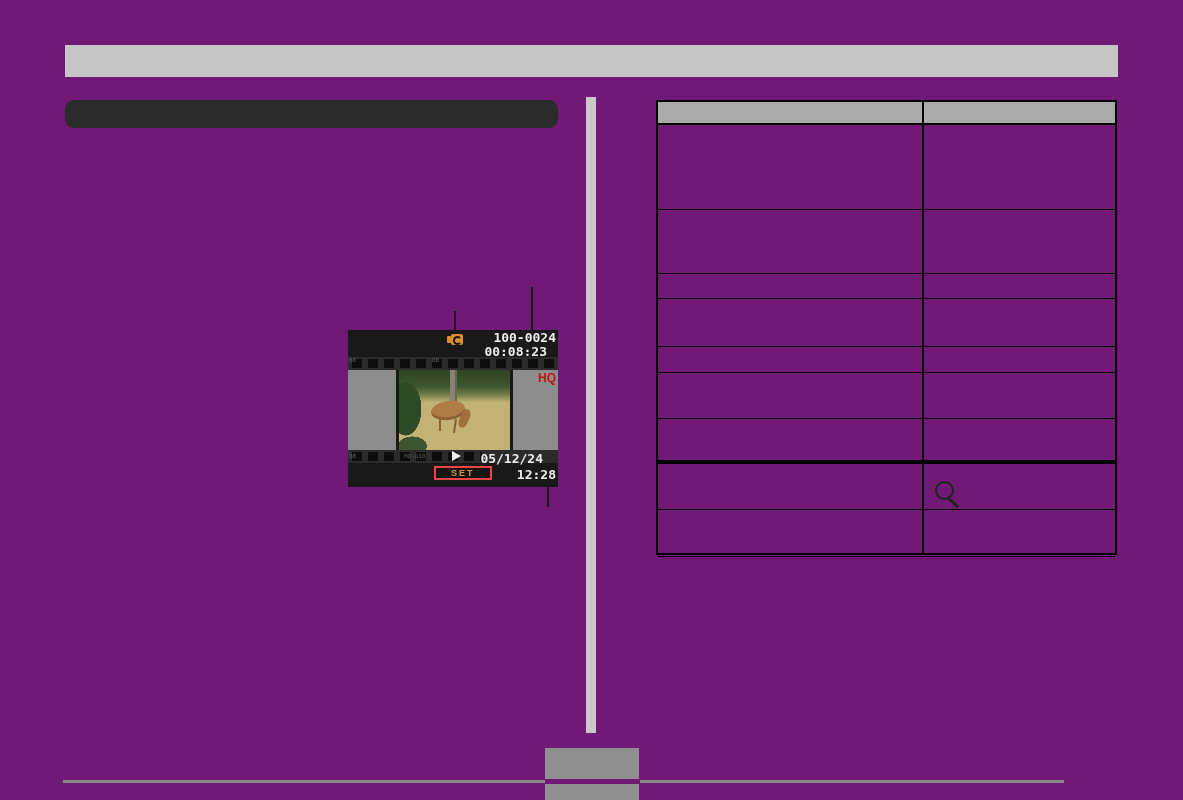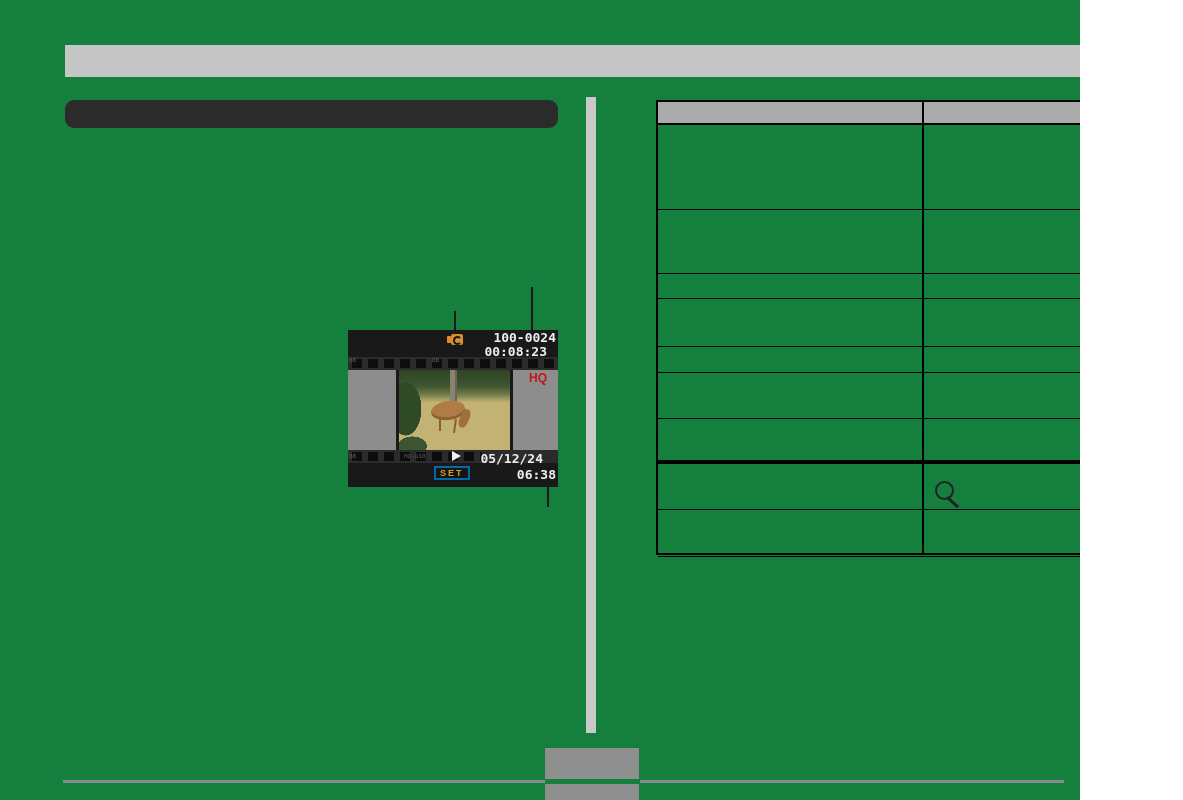--- a/index.html
+++ b/index.html
@@ -1,33 +1,33 @@
 <!DOCTYPE html>
 <html><head>
 <meta charset="utf-8">
 <style>
   html,body{margin:0;padding:0;background:#ffffff;}
-  #page{position:relative;width:1080px;height:800px;background:#15803d;overflow:hidden;
+  #page{position:relative;width:1183px;height:800px;background:#701a75;overflow:hidden;
         font-family:"Liberation Sans", sans-serif;}
 
   
   .top-bar{position:absolute;left:65px;top:45px;width:1053px;height:32px;background:#c6c6c6;}
 
   
   .title-bar{position:absolute;left:65px;top:100px;width:493px;height:28px;background:#2b2b2b;border-radius:9px;}
 
   
   .col-divider{position:absolute;left:586px;top:97px;width:10px;height:636px;background:#c9c9c9;}
 
   
   .screen{position:absolute;left:348px;top:330px;width:210px;height:157px;background:#191919;}
   .scr-txt{position:absolute;color:#ececec;font-family:"DejaVu Sans Mono", monospace;font-weight:bold;font-size:13px;line-height:14px;}
   .file-num{right:2px;top:1px;}
   .elapsed{right:11px;top:15px;}
-  .hq{position:absolute;right:11px;top:42px;color:#c41414;font-family:"Liberation Sans",sans-serif;font-weight:bold;font-size:12px;line-height:13px;}
+  .hq{position:absolute;right:2px;top:42px;color:#c41414;font-family:"Liberation Sans",sans-serif;font-weight:bold;font-size:12px;line-height:13px;}
   .date-txt{right:15px;top:122px;}
   .clock-txt{right:2px;top:138px;}
   .strip{position:absolute;left:0;width:210px;height:13px;background:#2b2b2b;}
   .strip-top{top:27px;}
   .strip-bottom{top:120px;}
   .holes{position:absolute;top:2px;height:9px;background-image:repeating-linear-gradient(90deg,#0d0d0d 0 10px,rgba(0,0,0,0) 10px 16px);}
   .strip-top .holes{left:4px;right:2px;}
   .strip-bottom .holes{left:4px;width:130px;}
   .film-mark{position:absolute;color:#5a5a5a;font-size:6px;line-height:6px;font-family:"DejaVu Sans Mono",monospace;}
   .panel{position:absolute;top:40px;height:81px;background:#8d8d8d;}
@@ -39,22 +39,22 @@
       radial-gradient(ellipse 26px 44px at 6% 48%, #2f4a26 60%, rgba(47,74,38,0) 61%),
       radial-gradient(ellipse 24px 16px at 12% 94%, #3c5530 60%, rgba(60,85,48,0) 61%),
       linear-gradient(180deg,#2e4424 0%,#3e5630 20%,#6f7a49 30%,rgba(0,0,0,0) 40%);}
   .trunk{position:absolute;left:51px;top:0;width:7px;height:34px;background:#8a8272;box-shadow:inset -2px 0 0 #6c6556;}
   .deer-body{position:absolute;left:32px;top:31px;width:34px;height:19px;background:#b07c46;border-radius:55% 45% 50% 50%;transform:rotate(-6deg);box-shadow:inset 0 -3px 0 rgba(120,80,40,.6);}
   .deer-head{position:absolute;left:61px;top:39px;width:9px;height:19px;background:#a06f3c;border-radius:40%;transform:rotate(22deg);}
   .deer-leg{position:absolute;width:2px;height:14px;background:#8a5f33;}
   .leg1{left:40px;top:47px;}
   .leg2{left:55px;top:49px;transform:rotate(8deg);}
   .play-tri{position:absolute;left:104px;top:121px;width:0;height:0;border-left:9px solid #f0f0f0;border-top:5px solid transparent;border-bottom:5px solid transparent;}
-  .set-btn{position:absolute;left:86px;top:136px;background:#141414;border:2px solid #0369a1;color:#d99b2f;
-           font-size:9px;font-weight:bold;line-height:10px;padding:0 4px;letter-spacing:2px;font-family:"Liberation Sans",sans-serif;}
+  .set-btn{position:absolute;left:86px;top:136px;background:#141414;border:2px solid #ef4444;color:#d99b2f;
+           font-size:9px;font-weight:bold;line-height:10px;padding:0 15px;letter-spacing:2px;font-family:"Liberation Sans",sans-serif;}
   
   .movie-icon{position:absolute;left:99px;top:4px;width:16px;height:12px;}
   .mi-body{position:absolute;left:4px;top:0;width:12px;height:11px;background:#d98f2b;border-radius:2px;}
   .mi-lens{position:absolute;left:0;top:2px;width:4px;height:7px;background:#d98f2b;border-radius:1px;}
   .mi-c{position:absolute;left:6px;top:2px;width:5px;height:5px;border:2px solid #191919;border-right-color:transparent;border-radius:50%;}
 
   
   .callout{position:absolute;width:2px;background:#1a1a1a;}
   .callout-1{left:454px;top:311px;height:23px;}
   .callout-2{left:531px;top:287px;height:65px;}
@@ -125,21 +125,21 @@
 
     <div class="strip strip-bottom">
       <div class="holes"></div>
       <div class="film-mark" style="left:1px;top:3px;">BB</div>
       <div class="film-mark" style="left:56px;top:3px;">HD-a10</div>
     </div>
 
     <div class="play-tri"></div>
     <div class="scr-txt date-txt">05/12/24</div>
     <div class="set-btn">SET</div>
-    <div class="scr-txt clock-txt">06:38</div>
+    <div class="scr-txt clock-txt">12:28</div>
   </div>
 
   <div class="ref-table">
     <div class="t-row t-head"></div>
     <div class="t-row" style="height:85px;"></div>
     <div class="t-row" style="height:64px;"></div>
     <div class="t-row" style="height:25px;"></div>
     <div class="t-row" style="height:48px;"></div>
     <div class="t-row" style="height:26px;"></div>
     <div class="t-row" style="height:46px;"></div>

